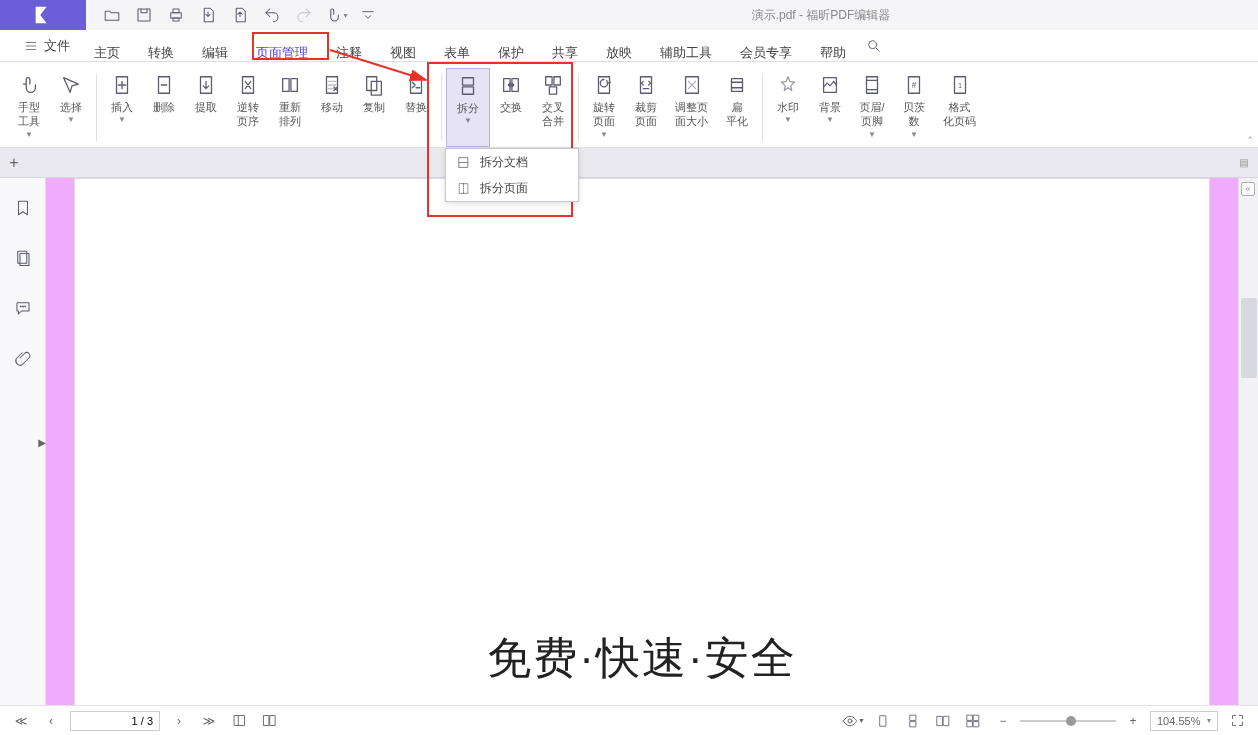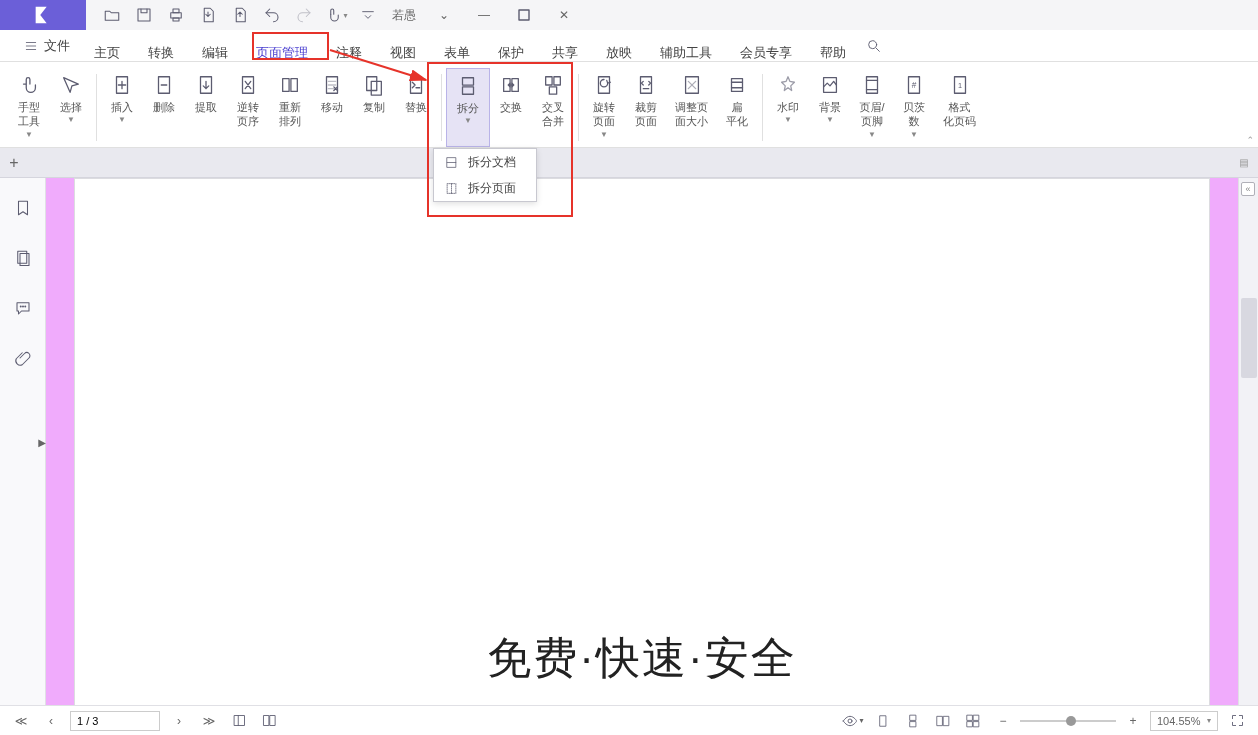--- a/index.html
+++ b/index.html
@@ -44,33 +44,33 @@
 .left-rail .lr { width: 24px; height: 24px; display: flex; align-items: center; justify-content: center; cursor: pointer; color: #777; }
 .left-rail .expand-arrow { position: absolute; top: 50%; right: -1px; transform: translateY(-50%); font-size: 10px; color: #666; cursor: pointer; }
 .canvas { flex: 1; background: #f0abfc; position: relative; overflow: hidden; }
 .page { position: absolute; left: 28px; right: 28px; top: 0; bottom: -200px; background: #fff; border: 1px solid #dcdce0; }
 .page-text { position: absolute; top: 450px; left: 50%; transform: translateX(-50%); font-size: 44px; font-weight: 500; color: #222; letter-spacing: 2px; }
 .right-rail { width: 20px; background: #f2f2f6; border-left: 1px solid #e0e0e5; position: relative; }
 .right-rail .badge { position: absolute; top: 4px; left: 2px; width: 14px; height: 14px; border: 1px solid #b0b0b8; border-radius: 2px; font-size: 9px; display: flex; align-items: center; justify-content: center; color: #888; background: #fff; }
 .right-rail .scrub { position: absolute; top: 120px; width: 16px; left: 2px; height: 80px; background: #d8d8e0; border-radius: 2px; }
 
 
-.dropdown { position: absolute; left: 433px; top: 148px; width: 104px; background: #fff; border: 1px solid #c8c8d0; box-shadow: 0 2px 6px rgba(0,0,0,0.12); z-index: 100; }
+.dropdown { position: absolute; left: 445px; top: 148px; width: 134px; background: #fff; border: 1px solid #c8c8d0; box-shadow: 0 2px 6px rgba(0,0,0,0.12); z-index: 100; }
 .dropdown .dd-item { height: 26px; display: flex; align-items: center; padding: 0 10px; font-size: 12px; color: #444; gap: 10px; cursor: pointer; }
 .dd-icon { width: 14px; height: 14px; display: flex; align-items: center; justify-content: center; }
 
 
 .redbox1 { position: absolute; left: 252px; top: 32px; width: 77px; height: 28px; border: 2px solid #e6332a; z-index: 60; pointer-events: none; }
 .redbox2 { position: absolute; left: 427px; top: 62px; width: 146px; height: 155px; border: 2px solid #e6332a; z-index: 60; pointer-events: none; }
 .red-arrow { position: absolute; left: 328px; top: 48px; z-index: 61; pointer-events: none; }
 
 
 .statusbar { position: absolute; bottom: 0; left: 0; right: 0; height: 30px; background: #fff; border-top: 1px solid #e0e0e5; display: flex; align-items: center; font-size: 12px; color: #666; padding: 0 10px; gap: 8px; }
 .statusbar .sb-btn { width: 22px; height: 22px; display: flex; align-items: center; justify-content: center; cursor: pointer; border-radius: 2px; }
-.page-input { width: 90px; height: 20px; border: 1px solid #ccc; font-size: 11px; padding: 0 6px; background: #fff; }
+.page-input { width: 90px; height: 20px; border: 1px solid #ccc; font-size: 11px; padding: 0 6px; background: #fff; text-align: right; }
 .sb-spacer { flex: 1; }
 .zoom-slider { display: flex; align-items: center; gap: 6px; }
 .zoom-track { width: 96px; height: 2px; background: #ccc; position: relative; }
 .zoom-thumb { position: absolute; left: 46px; top: -4px; width: 10px; height: 10px; background: #999; border-radius: 50%; }
 .zoom-val { width: 68px; height: 20px; border: 1px solid #ccc; font-size: 11px; display: flex; align-items: center; padding: 0 6px; }
 
 
 .ico { stroke: #5c5c70; stroke-width: 1.4; fill: none; stroke-linecap: round; stroke-linejoin: round; }
 </style>
 </head>
@@ -133,31 +133,21 @@
         <span style="font-size:8px;color:#888;margin-left:1px">▾</span>
       </div>
     <div class="qa">
         <svg class="ico" width="16" height="16" viewBox="0 0 24 24">
           <path d="M5 8h14M10 14l4 4 4-4" style="opacity:0"></path>
           <path d="M4 7h16"></path>
           <path d="M8 13l4 4 4-4"></path>
         </svg>
       </div>
   </div>
-  <div class="win-controls">
-    <div class="wc" style="width:auto;padding:0 8px">若愚</div>
-    <div class="wc">⌄</div>
-    <div class="wc">—</div>
-    <div class="wc">
-        <svg class="ico" width="12" height="12" viewBox="0 0 12 12">
-          <rect x="1" y="1" width="10" height="10"></rect>
-        </svg>
-      </div>
-    <div class="wc">✕</div>
-  </div>
+  <div class="title-text">演示.pdf - 福昕PDF编辑器</div>
 </div>
 
 <div class="menubar">
   <div class="menu-file">
     <svg class="ico" width="14" height="14" viewBox="0 0 24 24">
         <path d="M4 6h16M4 12h16M4 18h16"></path>
       </svg>
     <span>文件</span>
   </div>
   <div class="menu-item">

